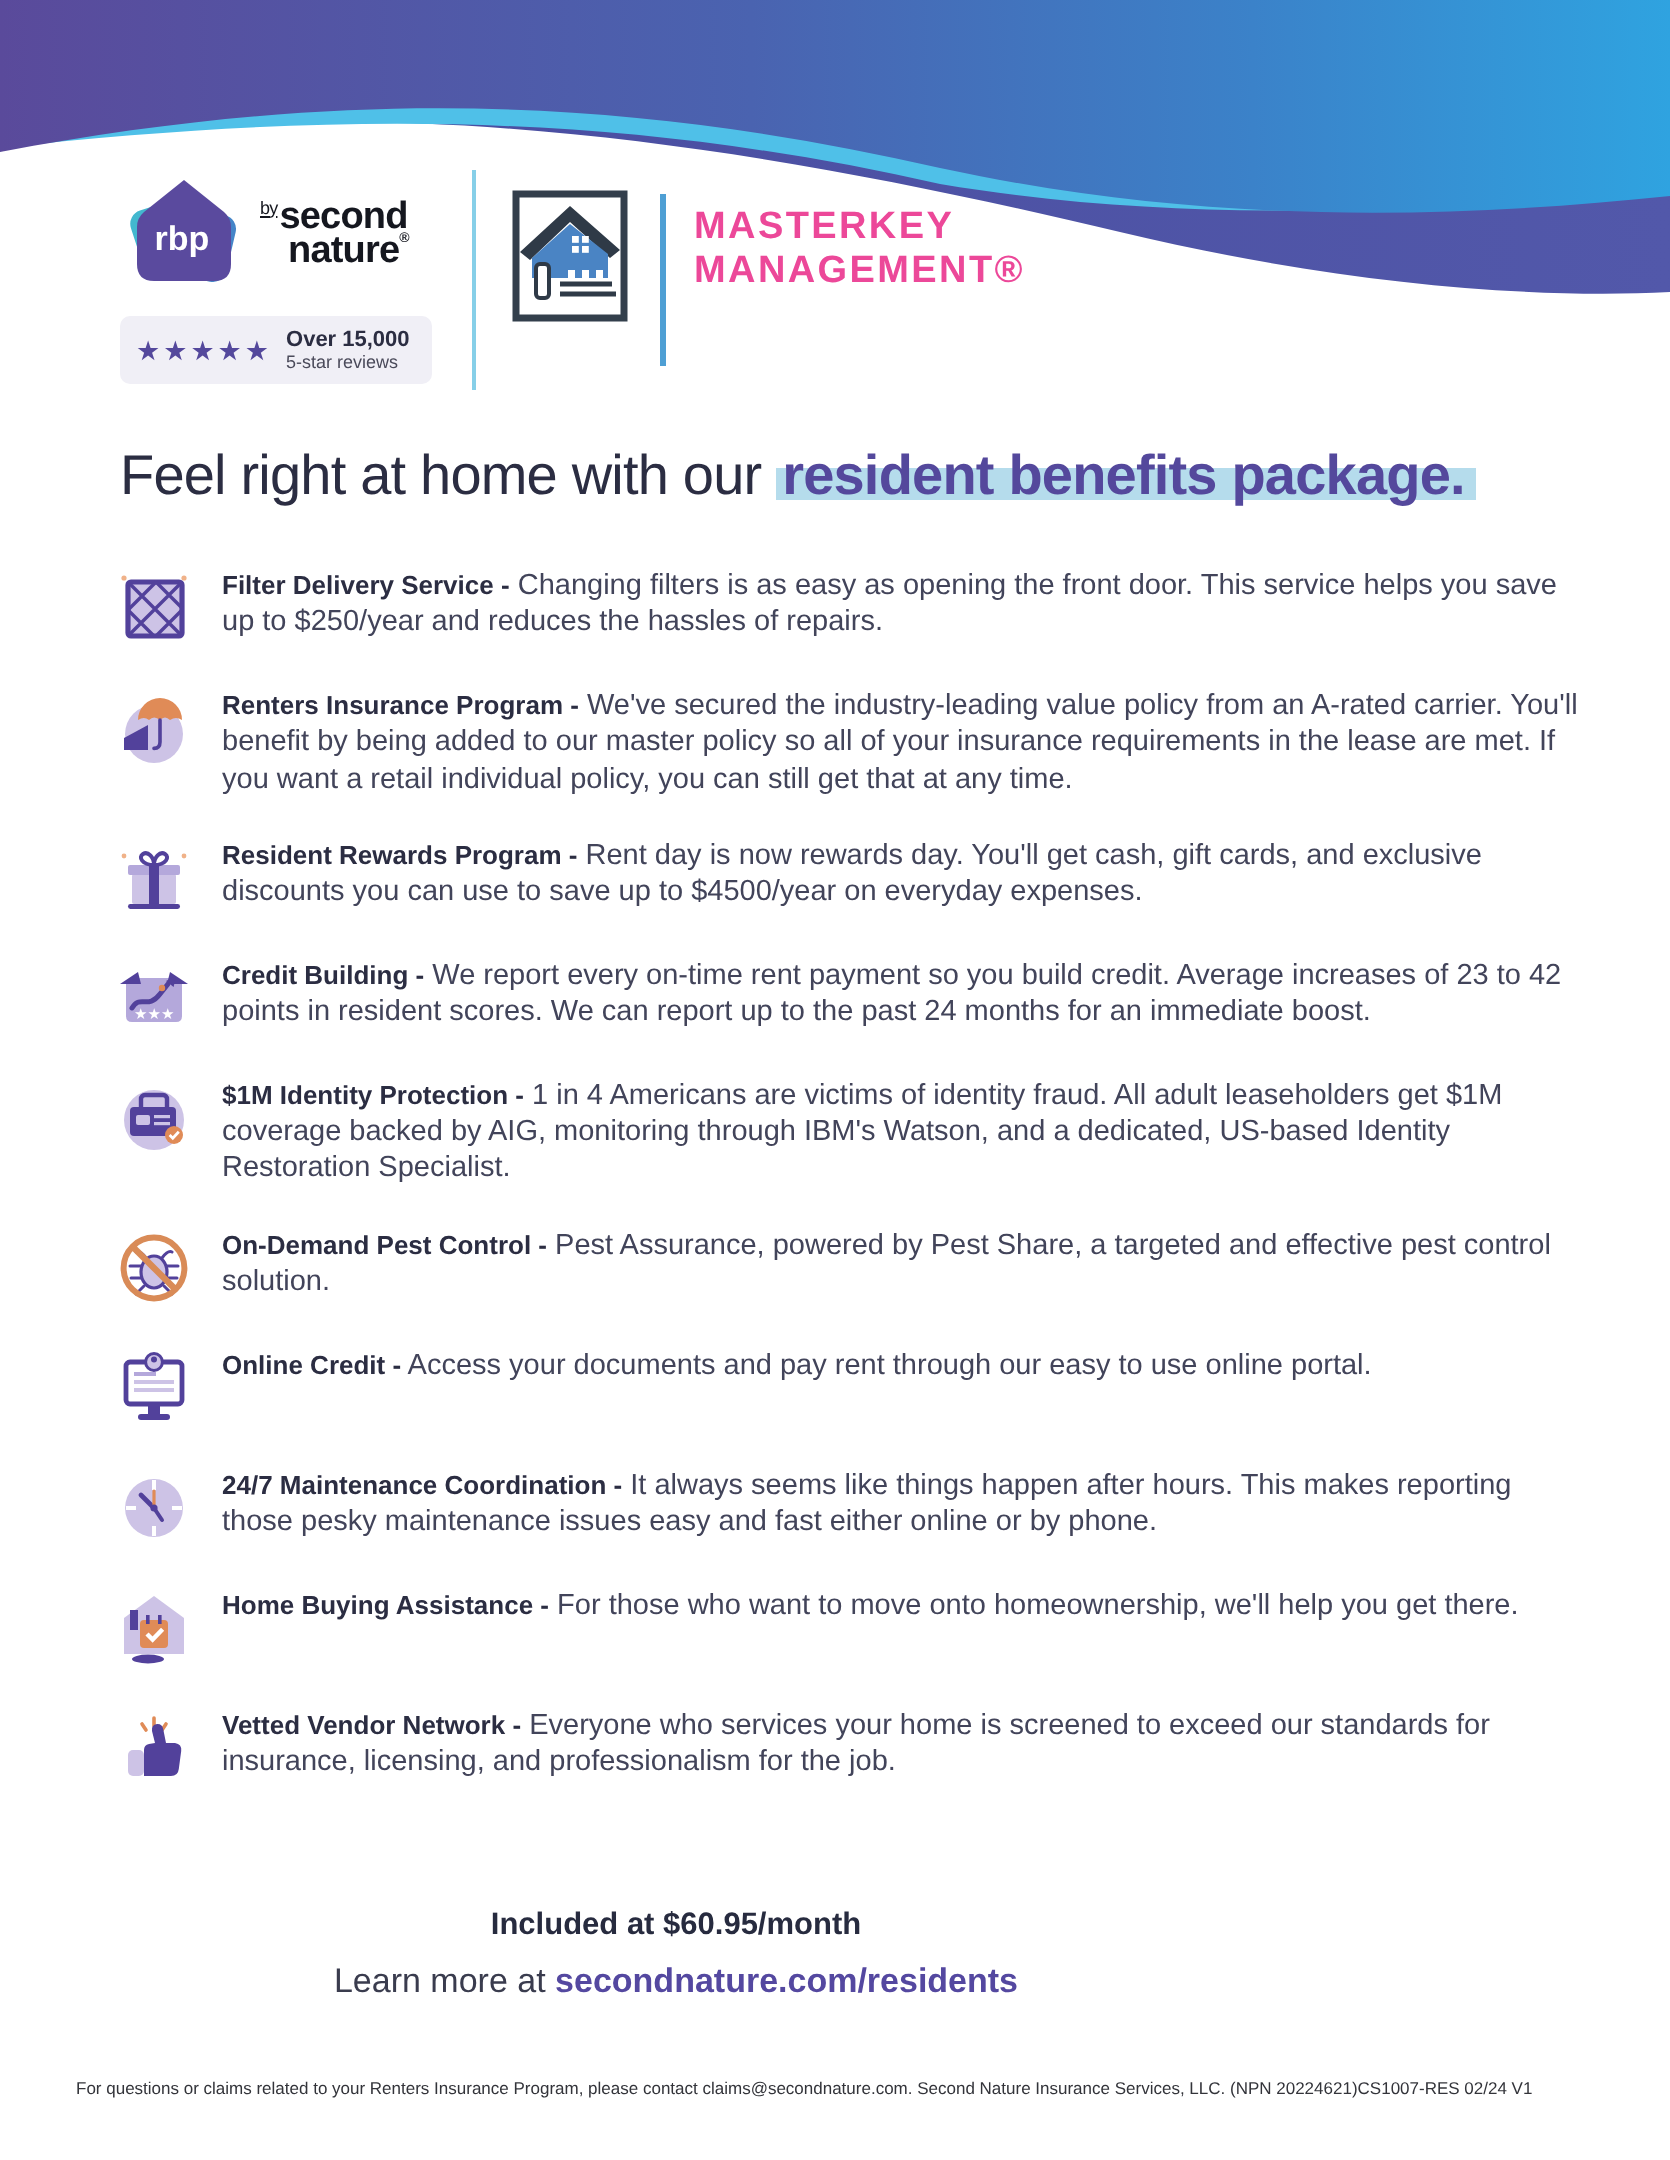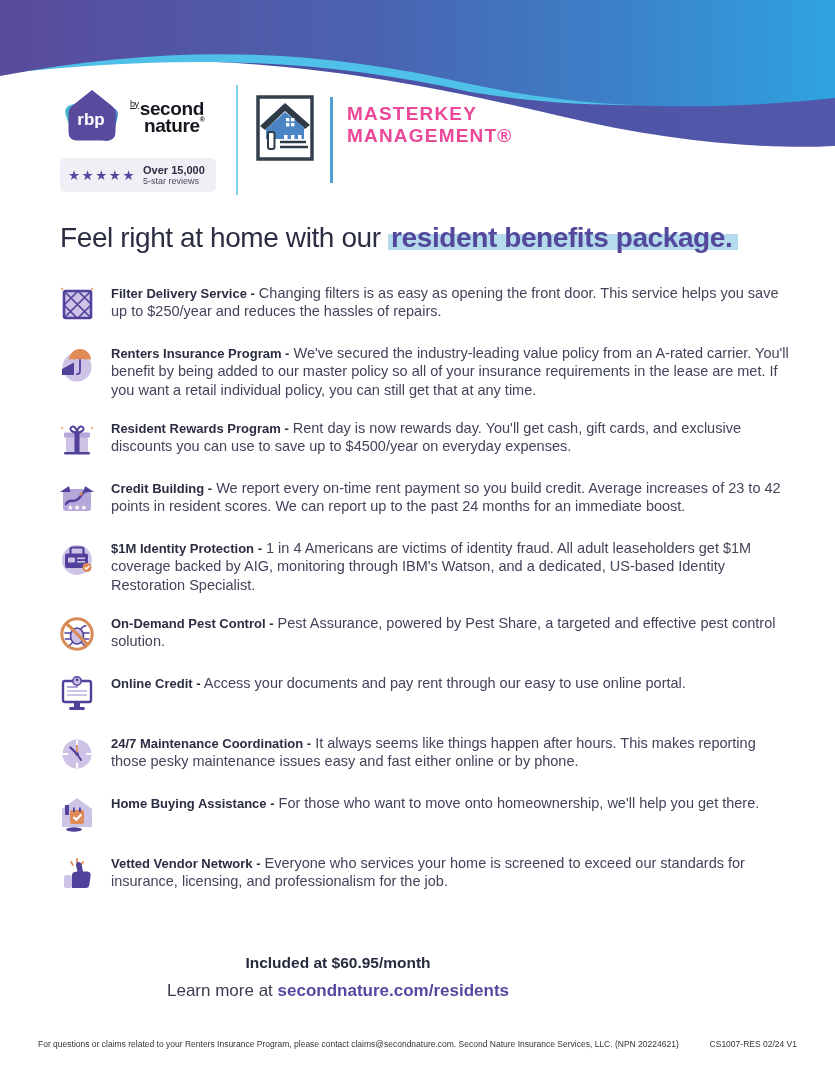--- a/index.html
+++ b/index.html
@@ -34,21 +34,21 @@
   .item{display:flex;gap:14px;margin-bottom:20px;min-height:40px;}
   .item .icon{flex:0 0 40px;width:40px;height:40px;}
   .item p{margin:0;font-size:14.5px;line-height:1.26;color:#42445a;max-width:678px;}
   .item b{font-size:13px;color:#2b2d42;text-align:center;}
   
   .footer{position:absolute;top:954px;left:0;width:676px;text-align:center;}
   .price{font-size:15.5px;font-weight:bold;color:#272b3f;}
   .learn{margin-top:9px;font-size:17px;color:#3a3c4e;}
   .learn .link{font-weight:bold;color:#5448a0;text-align:right;}
   .fineprint{position:absolute;top:1039px;left:38px;right:38px;display:flex;
-             justify-content:space-between;align-items:baseline;font-size:8.5px;color:#33343a;}
+             align-items:baseline;font-size:8.5px;color:#33343a;}
 </style>
 </head>
 <body>
 
 <div class="page">
 
   <svg class="wave" viewBox="0 0 835 160" preserveAspectRatio="none">
     <defs>
       <linearGradient id="gFront" x1="0" y1="0" x2="1" y2="0">
         <stop offset="0" stop-color="#5a4a9b"></stop>

